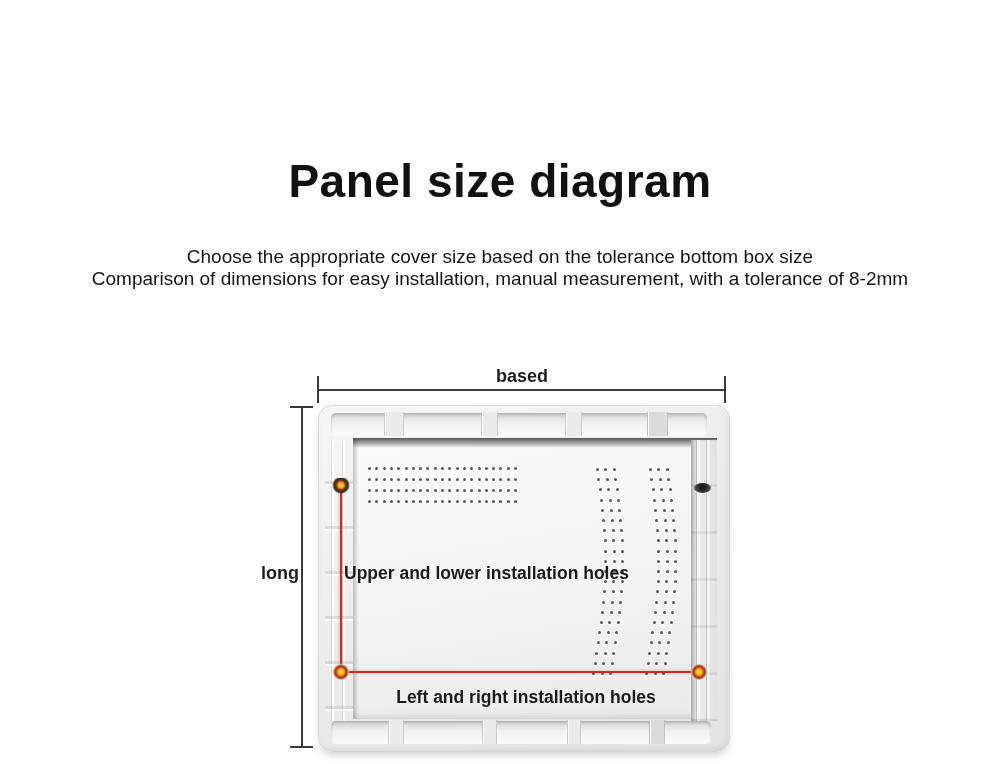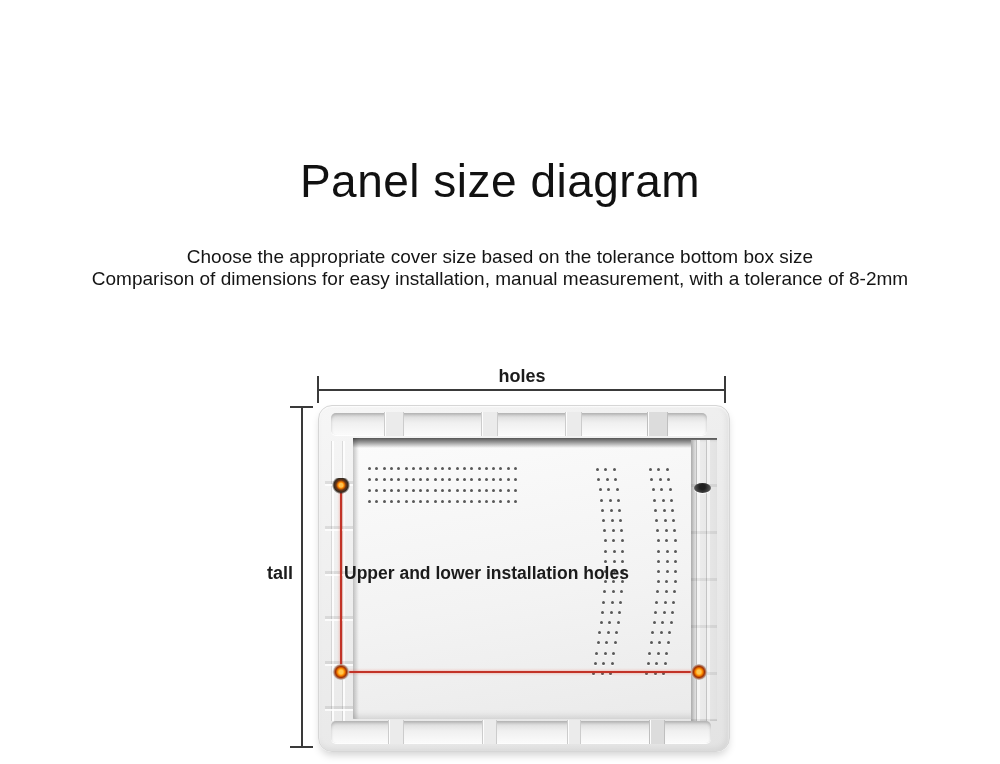--- a/index.html
+++ b/index.html
@@ -1,21 +1,21 @@
 <!DOCTYPE html>
 <html><head>
 <meta charset="utf-8">
 <style>
   html,body{margin:0;padding:0;background:#fff;}
   .stage{position:relative;width:1000px;height:764px;background:#ffffff;overflow:hidden;
          font-family:"Liberation Sans",sans-serif;}
 
   
   .title{position:absolute;left:0;top:158px;width:1000px;text-align:center;
-         font-size:46px;font-weight:normal;color:#111;letter-spacing:0.5px;line-height:1;}
+         font-size:46px;font-weight:bold;color:#111;letter-spacing:0.5px;line-height:1;}
   .subtitle{position:absolute;left:0;top:246px;width:1000px;text-align:center;
             font-size:19px;color:#151515;line-height:22px;}
 
   
   .dim{position:absolute;background:#3a3a3a;}
   .dim-label{position:absolute;font-size:18px;font-weight:600;color:#1c1c1c;text-align:center;}
 
   
   .panel{position:absolute;left:318px;top:405px;width:412px;height:347px;border-radius:14px;
          background:linear-gradient(155deg,#f6f6f6 0%,#ebebeb 55%,#e3e3e3 100%);
@@ -81,26 +81,26 @@
 
 <div class="stage">
 
   <div class="title">Panel size diagram</div>
 
   <div class="subtitle">
     <div>Choose the appropriate cover size based on the tolerance bottom box size</div>
     <div>Comparison of dimensions for easy installation, manual measurement, with a tolerance of 8-2mm</div>
   </div>
 
-  <div class="dim-label" style="left:318px;top:366px;width:408px;">holes</div>
+  <div class="dim-label" style="left:318px;top:366px;width:408px;">based</div>
   <div class="dim" style="left:318px;top:389px;width:408px;height:2px;"></div>
   <div class="dim" style="left:317px;top:376px;width:2px;height:27px;"></div>
   <div class="dim" style="left:724px;top:376px;width:2px;height:27px;"></div>
 
-  <div class="dim-label" style="left:258px;top:563px;width:44px;">tall</div>
+  <div class="dim-label" style="left:258px;top:563px;width:44px;">long</div>
   <div class="dim" style="left:301px;top:407px;width:2px;height:341px;"></div>
   <div class="dim" style="left:290px;top:406px;width:23px;height:2px;"></div>
   <div class="dim" style="left:290px;top:746px;width:23px;height:2px;"></div>
 
   <div class="panel">
     <div class="channel top">
       <div class="div-block" style="left:53px;width:18px;"></div>
       <div class="div-block" style="left:150px;width:15px;"></div>
       <div class="div-block" style="left:234px;width:15px;"></div>
       <div class="div-block shaded" style="left:316px;width:19px;"></div>
@@ -334,14 +334,15 @@
   <div class="redline" style="left:340px;top:489px;width:2px;height:184px;"></div>
   <div class="redline" style="left:341px;top:671px;width:358px;height:2px;"></div>
 
   <div class="dark-hole" style="left:332px;top:478px;"></div>
   <div class="socket" style="left:332px;top:664px;"></div>
   <div class="glow-dot" style="left:333px;top:664px;"></div>
   <div class="socket" style="left:690px;top:664px;"></div>
   <div class="glow-dot" style="left:691px;top:664px;"></div>
 
   <div class="inner-label lbl-upper">Upper and lower installation holes</div>
+  <div class="inner-label lbl-lower">Left and right installation holes</div>
 
 </div>
 
 </body></html>

